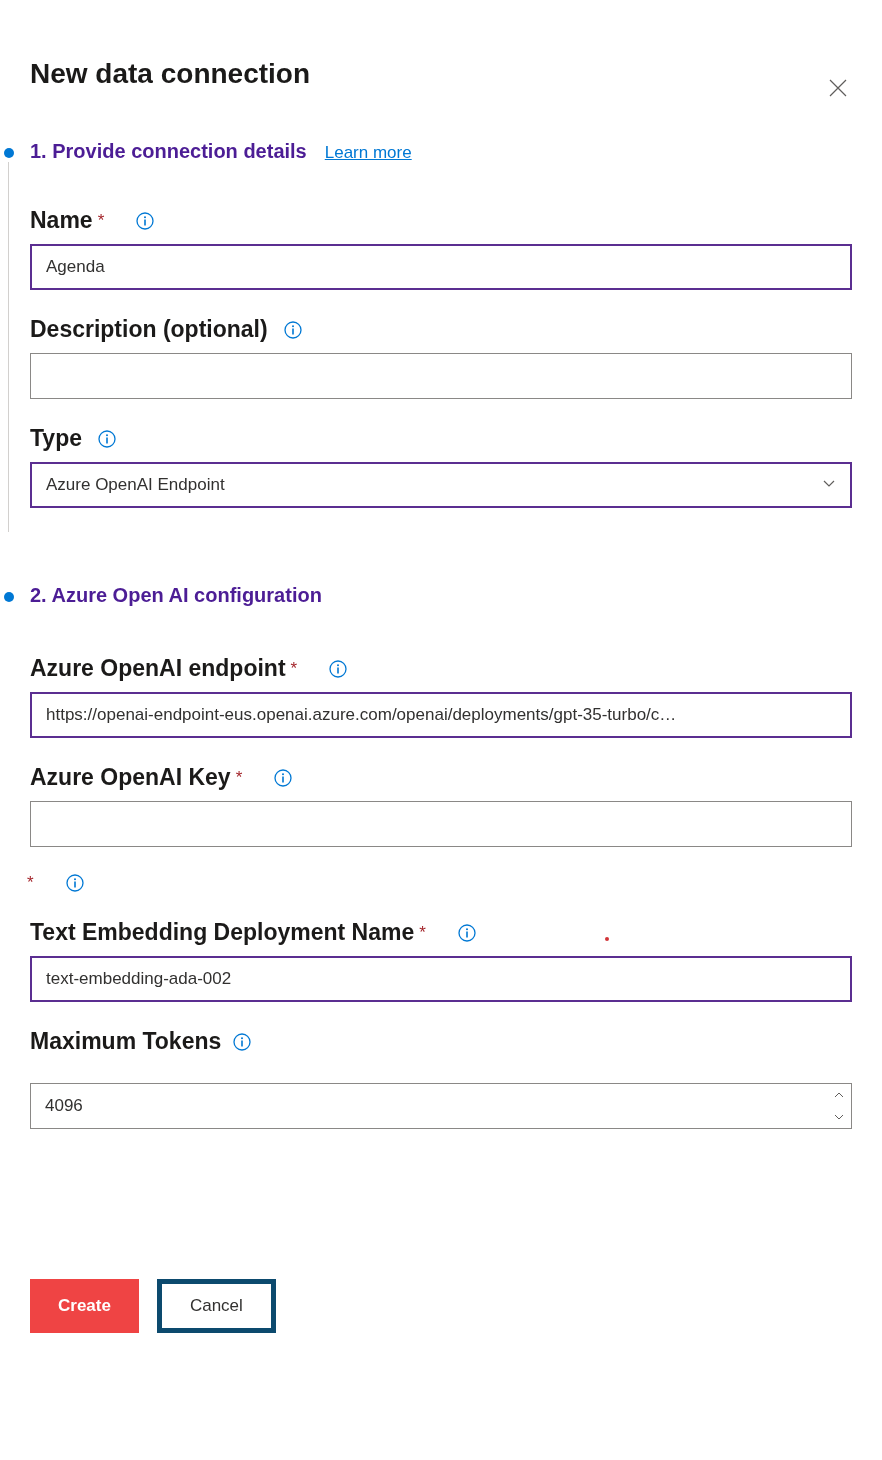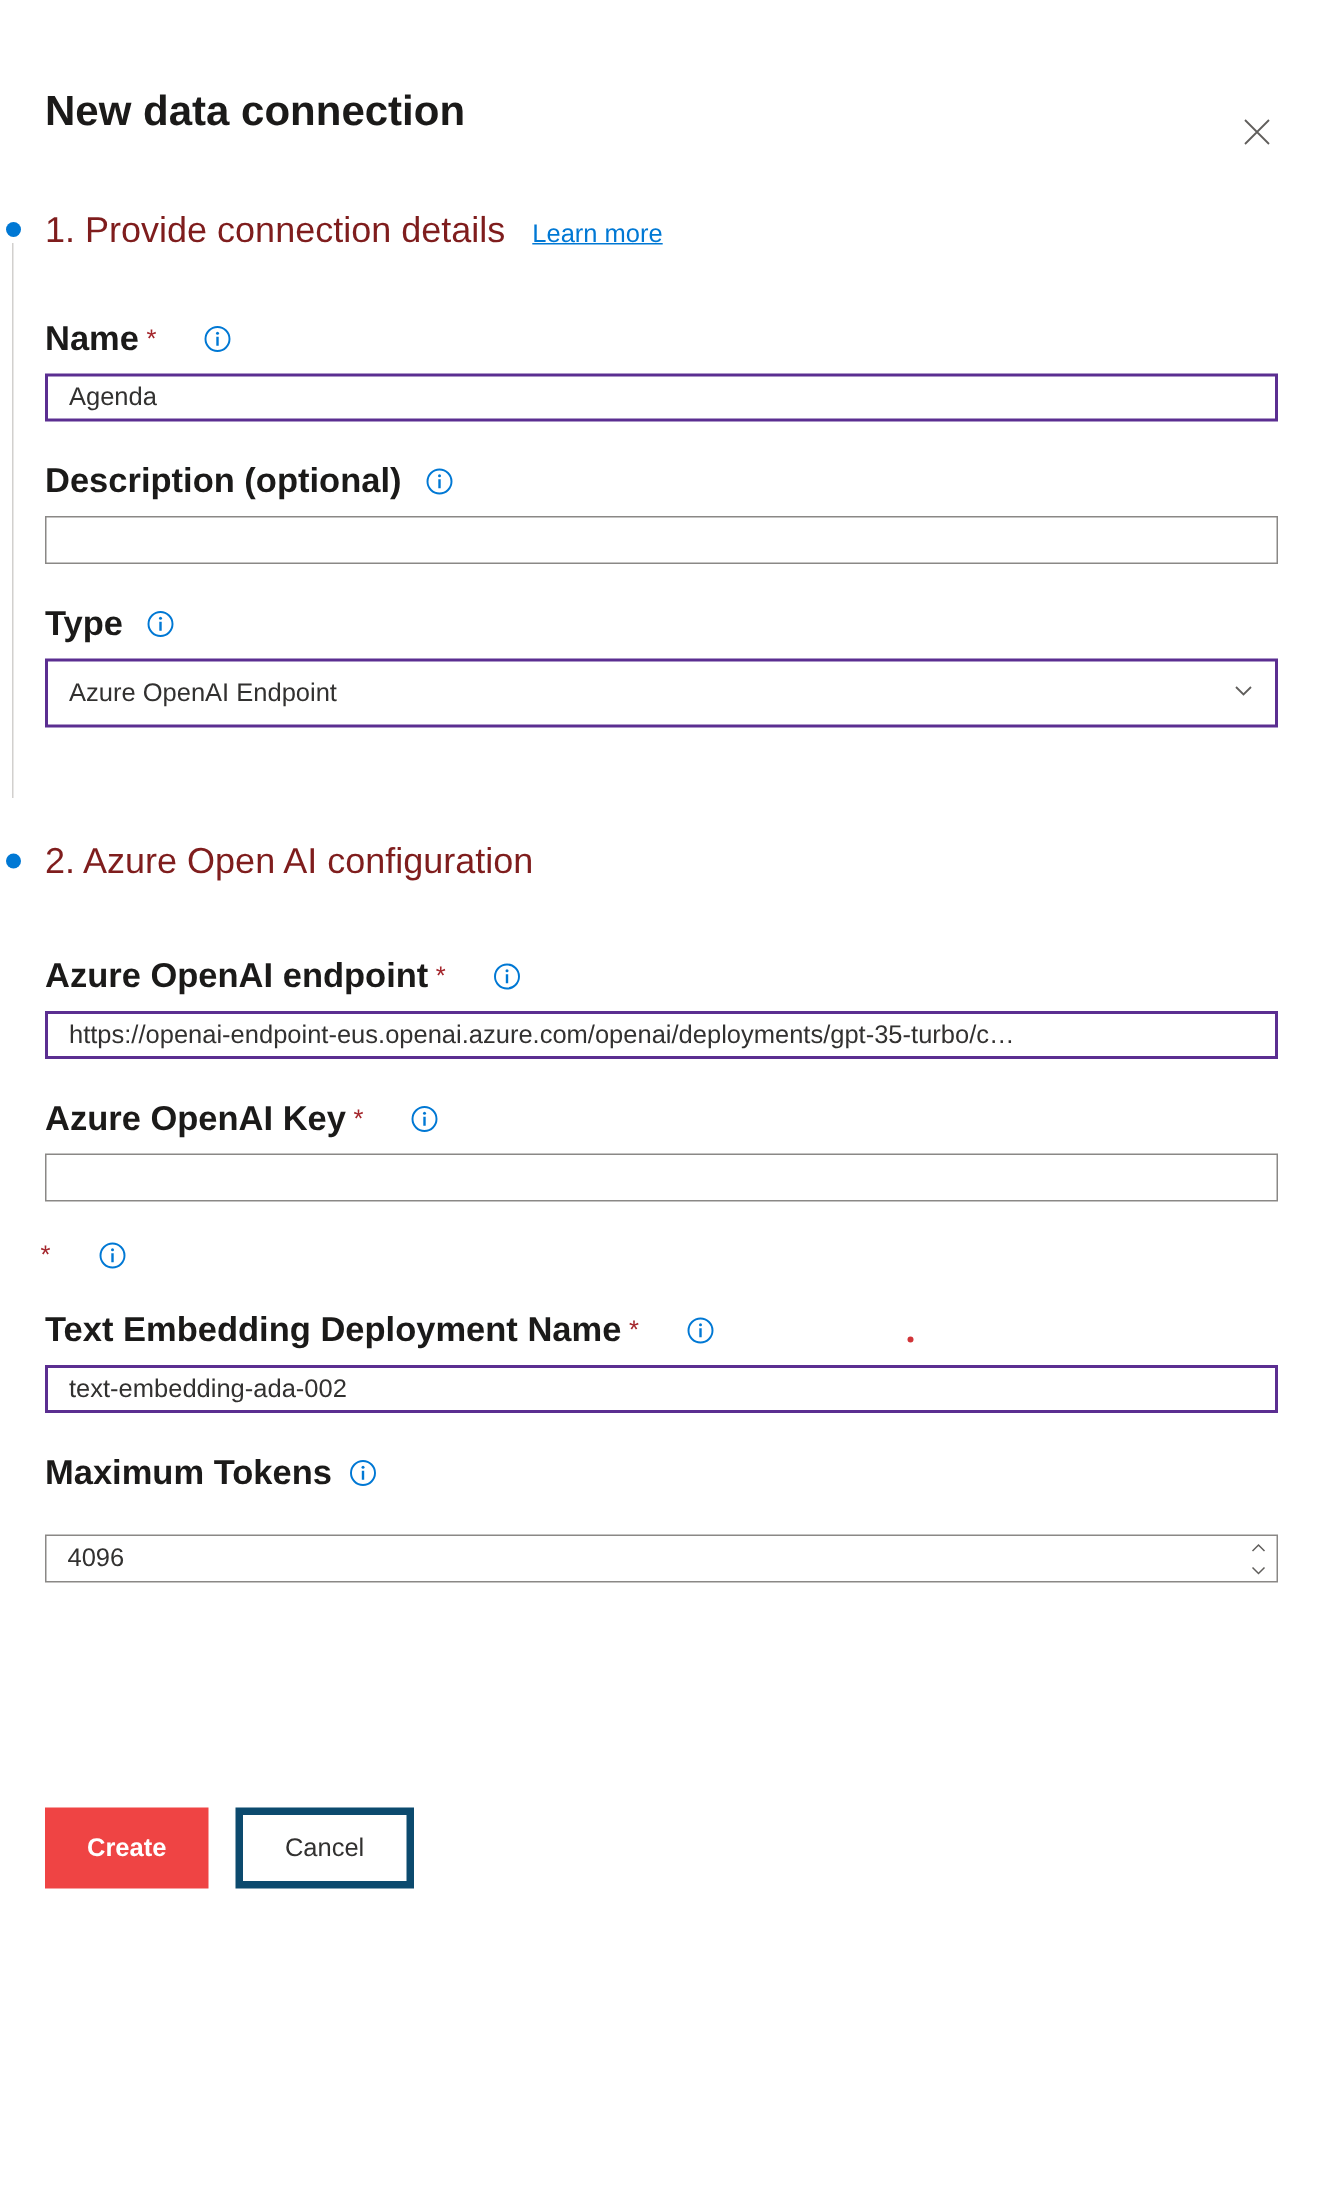--- a/index.html
+++ b/index.html
@@ -55,23 +55,23 @@
       background: #0078d4;
     }
     .step-line {
       position: absolute;
       left: -22px;
       top: 22px;
       width: 1px;
       background: #d2d0ce;
     }
     .step-title {
-      font-size: 24px;
-      font-weight: 400;
-      color: #7f1d1d;
+      font-size: 20px;
+      font-weight: 700;
+      color: #4c1d95;
     }
     .learn-more {
       color: #0078d4;
       font-size: 17px;
       text-decoration: underline;
       cursor: pointer;
     }
     .field-group {
       margin-bottom: 26px;
     }
@@ -93,21 +93,21 @@
     }
     .info-icon {
       display: inline-flex;
       align-items: center;
       justify-content: center;
       margin-left: 24px;
       color: #0078d4;
     }
     .text-input, .select-input, .number-input {
       width: 100%;
-      height: 32px;
+      height: 46px;
       padding: 0 14px;
       font-size: 17px;
       font-family: inherit;
       border: 1px solid #8a8886;
       background: #fff;
       color: #323130;
       outline: none;
     }
     .text-input.active {
       border: 2px solid #5b2e91;

